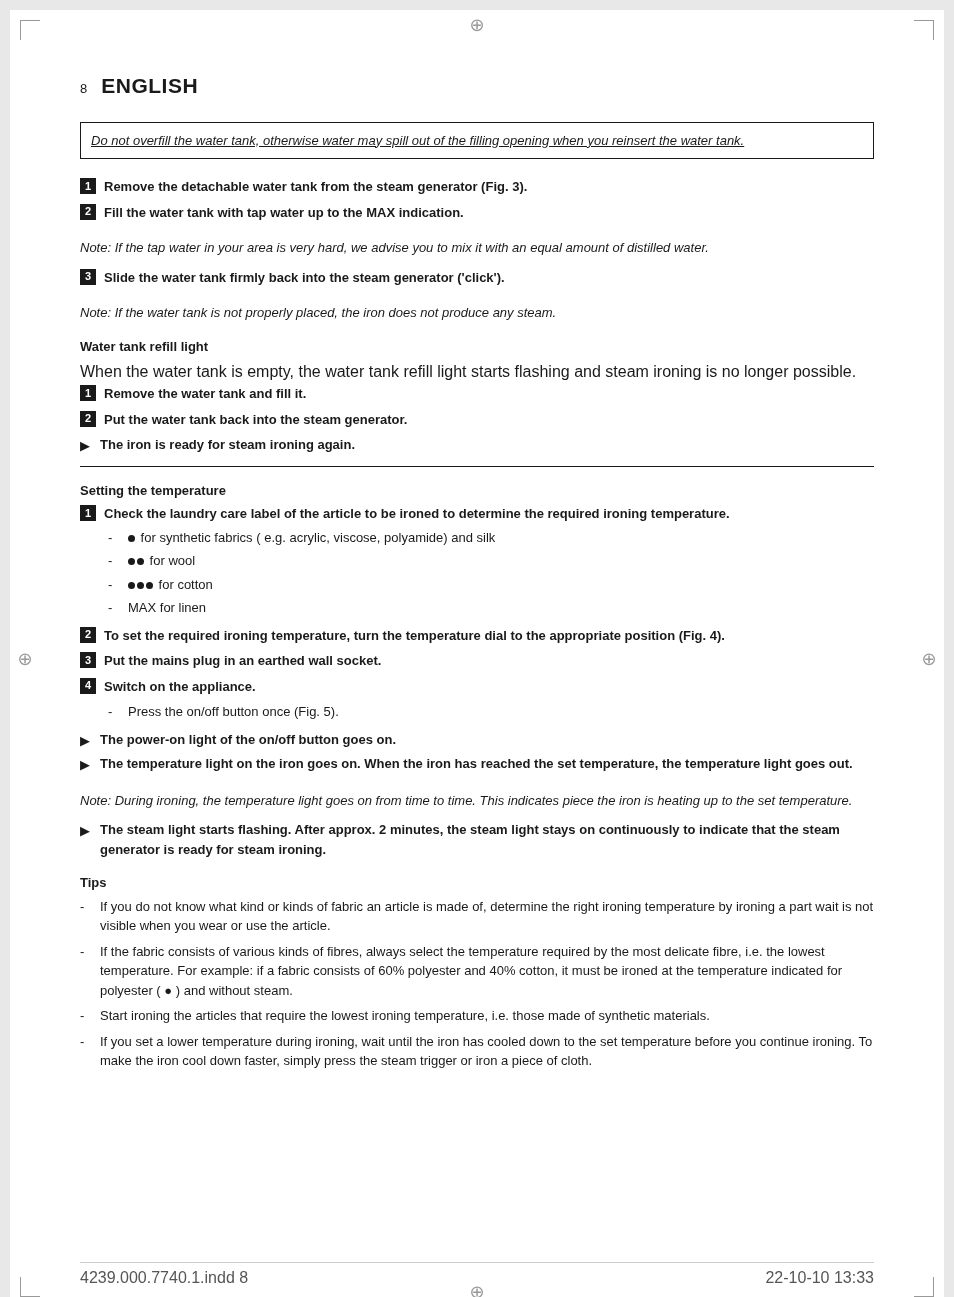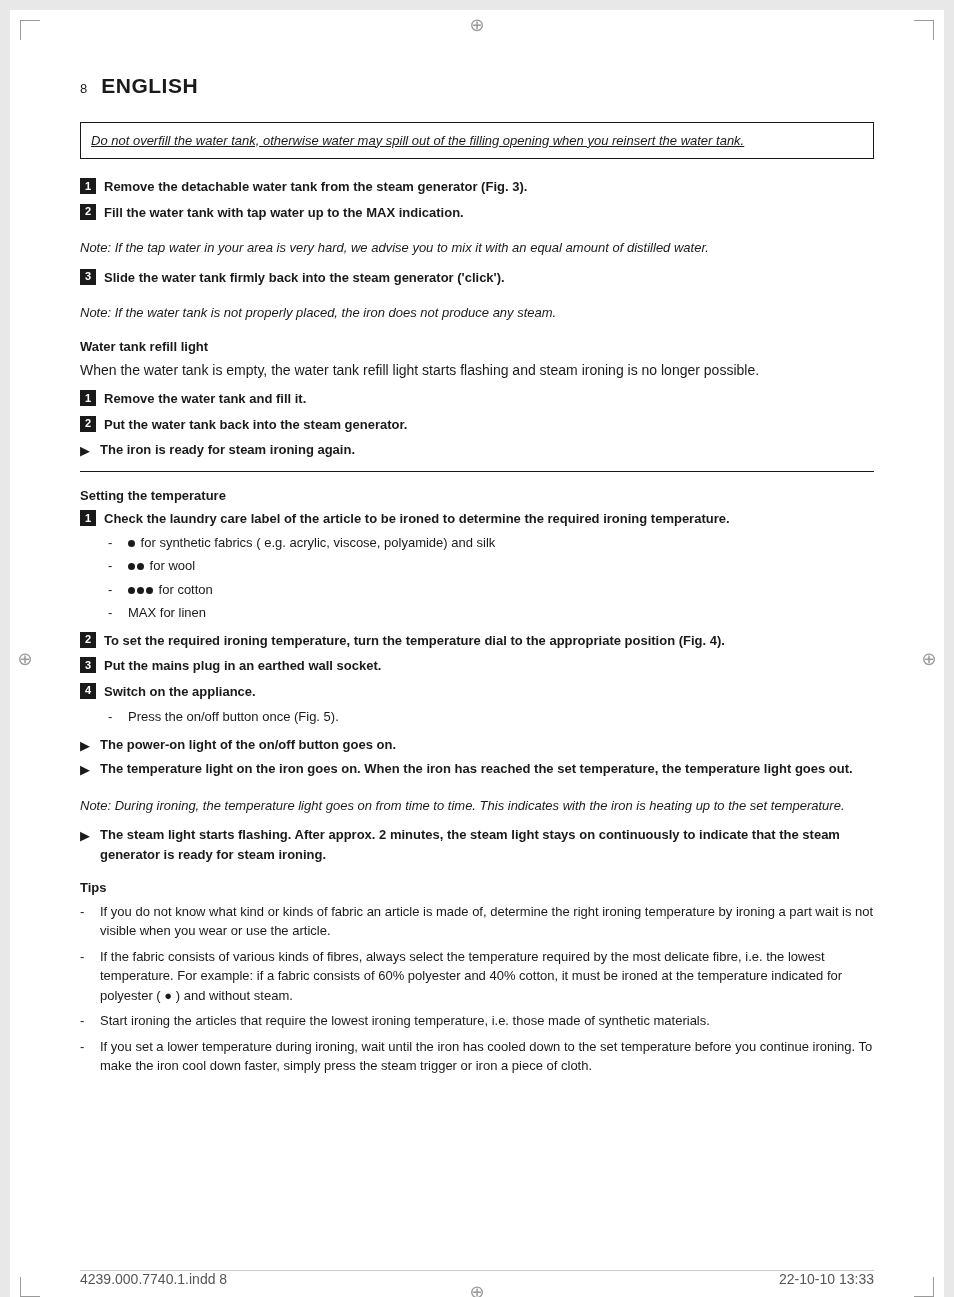--- a/index.html
+++ b/index.html
@@ -134,22 +134,22 @@
     }
 
     .section-divider {
       border: none;
       border-top: 1px solid #1a1a1a;
       margin-bottom: 8px;
       margin-top: 10px;
     }
 
     .body-text {
-      font-size: 14px;
-      margin-bottom: 8px;
+      font-size: 16px;
+      margin-bottom: 0;
     }
 
     .bullet-block {
       display: flex;
       align-items: flex-start;
       margin-bottom: 4px;
     }
 
     .bullet-arrow {
       color: #1a1a1a;
@@ -195,24 +195,24 @@
       margin-top: 0;
     }
 
     .page-footer {
       position: absolute;
       bottom: 20px;
       left: 70px;
       right: 70px;
       display: flex;
       justify-content: space-between;
-      font-size: 14px;
+      font-size: 16px;
       color: #555;
       border-top: 1px solid #ccc;
-      padding-top: 0;
+      padding-top: 6px;
     }
 
     .step-container {
       margin-bottom: 6px;
     }
   </style>
 </head>
 <body>
 
 <div class="page">
@@ -327,21 +327,21 @@
     <div class="bullet-block" style="margin-bottom:4px; margin-left:0;">
       <span class="bullet-arrow">▶</span>
       <span class="bullet-text">The power-on light of the on/off button goes on.</span>
     </div>
 
     <div class="bullet-block" style="margin-bottom:8px; margin-left:0;">
       <span class="bullet-arrow">▶</span>
       <span class="bullet-text">The temperature light on the iron goes on. When the iron has reached the set temperature, the temperature light goes out.</span>
     </div>
 
-    <div class="note-text">Note: During ironing, the temperature light goes on from time to time. This indicates with the iron is heating up to the set temperature.</div>
+    <div class="note-text">Note: During ironing, the temperature light goes on from time to time. This indicates piece the iron is heating up to the set temperature.</div>
 
     <div class="bullet-block" style="margin-bottom:10px;">
       <span class="bullet-arrow">▶</span>
       <span class="bullet-text">The steam light starts flashing. After approx. 2 minutes, the steam light stays on continuously to indicate that the steam generator is ready for steam ironing.</span>
     </div>
 
     <div class="tips-section">
       <div class="section-header">Tips</div>
 
       <div class="list-item" style="margin-bottom:6px;">

